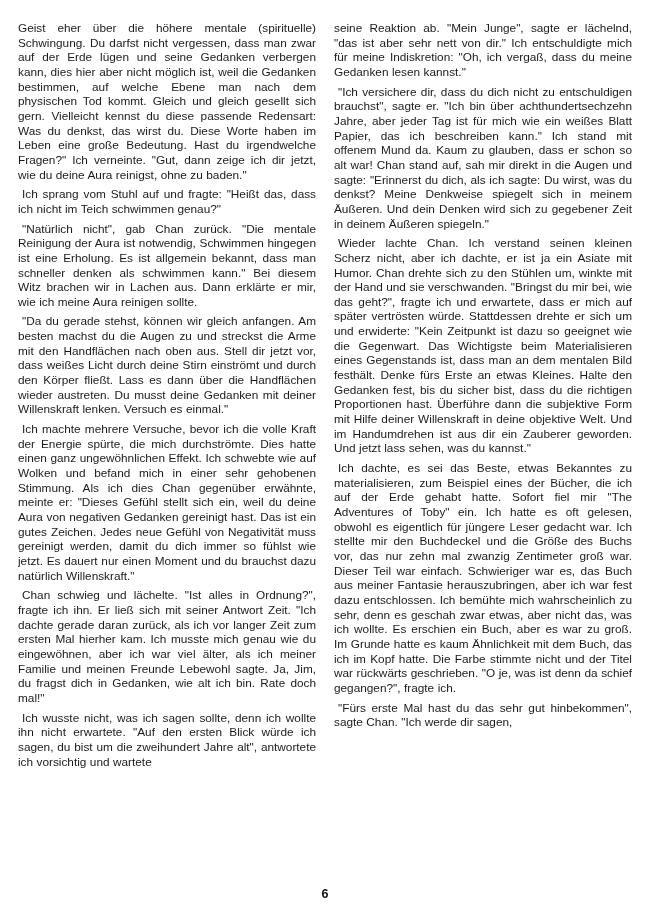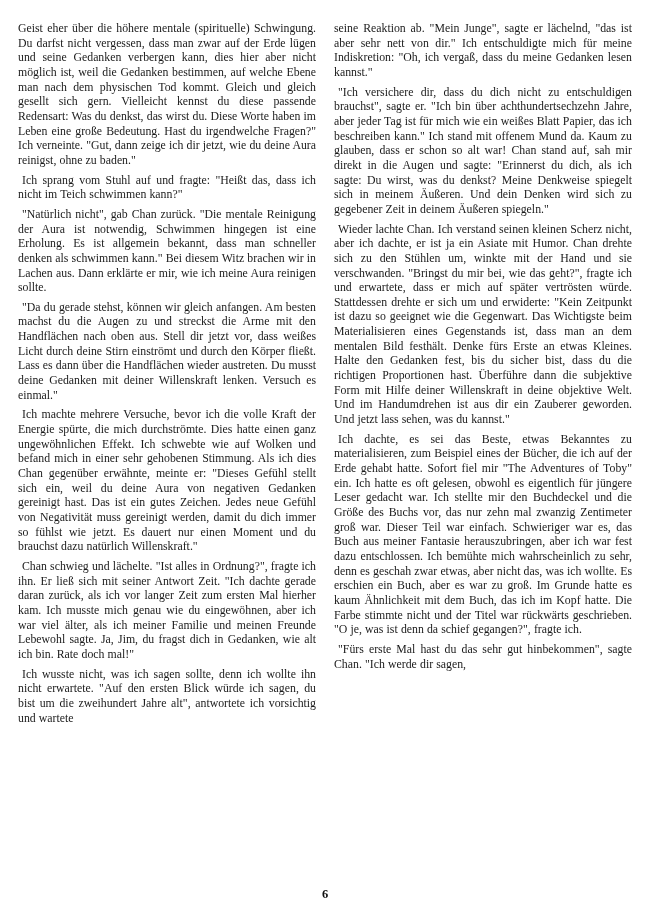--- a/index.html
+++ b/index.html
@@ -6,21 +6,21 @@
     margin: 0;
     padding: 0;
     background: #e8e8e8;
   }
   .page {
     position: relative;
     width: 650px;
     height: 919px;
     background: #ffffff;
     color: #1a1a1a;
-    font-family: Liberation Serif, serif;
+    font-family: Liberation Sans, sans-serif;
     overflow: hidden;
   }
   .columns {
     position: absolute;
     top: 21px;
     left: 18px;
     width: 614px;
     height: 854px;
     display: flex;
     gap: 18px;
@@ -52,21 +52,21 @@
     color: #111111;
   }
 </style>
 </head>
 <body>
 
 <div class="page">
   <div class="columns">
     <div class="col">
       <p>Geist eher über die höhere mentale (spirituelle) Schwingung. Du darfst nicht vergessen, dass man zwar auf der Erde lügen und seine Gedanken verbergen kann, dies hier aber nicht möglich ist, weil die Gedanken bestimmen, auf welche Ebene man nach dem physischen Tod kommt. Gleich und gleich gesellt sich gern. Vielleicht kennst du diese passende Redensart: Was du denkst, das wirst du. Diese Worte haben im Leben eine große Bedeutung. Hast du irgendwelche Fragen?" Ich verneinte. "Gut, dann zeige ich dir jetzt, wie du deine Aura reinigst, ohne zu baden."</p>
-      <p class="indent">Ich sprang vom Stuhl auf und fragte: "Heißt das, dass ich nicht im Teich schwimmen kann?"</p>
+      <p class="indent">Ich sprang vom Stuhl auf und fragte: "Heißt das, dass ich nicht im Teich schwimmen genau?"</p>
       <p class="indent">"Natürlich nicht", gab Chan zurück. "Die mentale Reinigung der Aura ist notwendig, Schwimmen hingegen ist eine Erholung. Es ist allgemein bekannt, dass man schneller denken als schwimmen kann." Bei diesem Witz brachen wir in Lachen aus. Dann erklärte er mir, wie ich meine Aura reinigen sollte.</p>
       <p class="indent">"Da du gerade stehst, können wir gleich anfangen. Am besten machst du die Augen zu und streckst die Arme mit den Handflächen nach oben aus. Stell dir jetzt vor, dass weißes Licht durch deine Stirn einströmt und durch den Körper fließt. Lass es dann über die Handflächen wieder austreten. Du musst deine Gedanken mit deiner Willenskraft lenken. Versuch es einmal."</p>
       <p class="indent">Ich machte mehrere Versuche, bevor ich die volle Kraft der Energie spürte, die mich durchströmte. Dies hatte einen ganz ungewöhnlichen Effekt. Ich schwebte wie auf Wolken und befand mich in einer sehr gehobenen Stimmung. Als ich dies Chan gegenüber erwähnte, meinte er: "Dieses Gefühl stellt sich ein, weil du deine Aura von negativen Gedanken gereinigt hast. Das ist ein gutes Zeichen. Jedes neue Gefühl von Negativität muss gereinigt werden, damit du dich immer so fühlst wie jetzt. Es dauert nur einen Moment und du brauchst dazu natürlich Willenskraft."</p>
       <p class="indent">Chan schwieg und lächelte. "Ist alles in Ordnung?", fragte ich ihn. Er ließ sich mit seiner Antwort Zeit. "Ich dachte gerade daran zurück, als ich vor langer Zeit zum ersten Mal hierher kam. Ich musste mich genau wie du eingewöhnen, aber ich war viel älter, als ich meiner Familie und meinen Freunde Lebewohl sagte. Ja, Jim, du fragst dich in Gedanken, wie alt ich bin. Rate doch mal!"</p>
       <p class="indent">Ich wusste nicht, was ich sagen sollte, denn ich wollte ihn nicht erwartete. "Auf den ersten Blick würde ich sagen, du bist um die zweihundert Jahre alt", antwortete ich vorsichtig und wartete</p>
     </div>
     <div class="col">
       <p>seine Reaktion ab. "Mein Junge", sagte er lächelnd, "das ist aber sehr nett von dir." Ich entschuldigte mich für meine Indiskretion: "Oh, ich vergaß, dass du meine Gedanken lesen kannst."</p>
       <p class="indent">"Ich versichere dir, dass du dich nicht zu entschuldigen brauchst", sagte er. "Ich bin über achthundertsechzehn Jahre, aber jeder Tag ist für mich wie ein weißes Blatt Papier, das ich beschreiben kann." Ich stand mit offenem Mund da. Kaum zu glauben, dass er schon so alt war! Chan stand auf, sah mir direkt in die Augen und sagte: "Erinnerst du dich, als ich sagte: Du wirst, was du denkst? Meine Denkweise spiegelt sich in meinem Äußeren. Und dein Denken wird sich zu gegebener Zeit in deinem Äußeren spiegeln."</p>
       <p class="indent">Wieder lachte Chan. Ich verstand seinen kleinen Scherz nicht, aber ich dachte, er ist ja ein Asiate mit Humor. Chan drehte sich zu den Stühlen um, winkte mit der Hand und sie verschwanden. "Bringst du mir bei, wie das geht?", fragte ich und erwartete, dass er mich auf später vertrösten würde. Stattdessen drehte er sich um und erwiderte: "Kein Zeitpunkt ist dazu so geeignet wie die Gegenwart. Das Wichtigste beim Materialisieren eines Gegenstands ist, dass man an dem mentalen Bild festhält. Denke fürs Erste an etwas Kleines. Halte den Gedanken fest, bis du sicher bist, dass du die richtigen Proportionen hast. Überführe dann die subjektive Form mit Hilfe deiner Willenskraft in deine objektive Welt. Und im Handumdrehen ist aus dir ein Zauberer geworden. Und jetzt lass sehen, was du kannst."</p>

